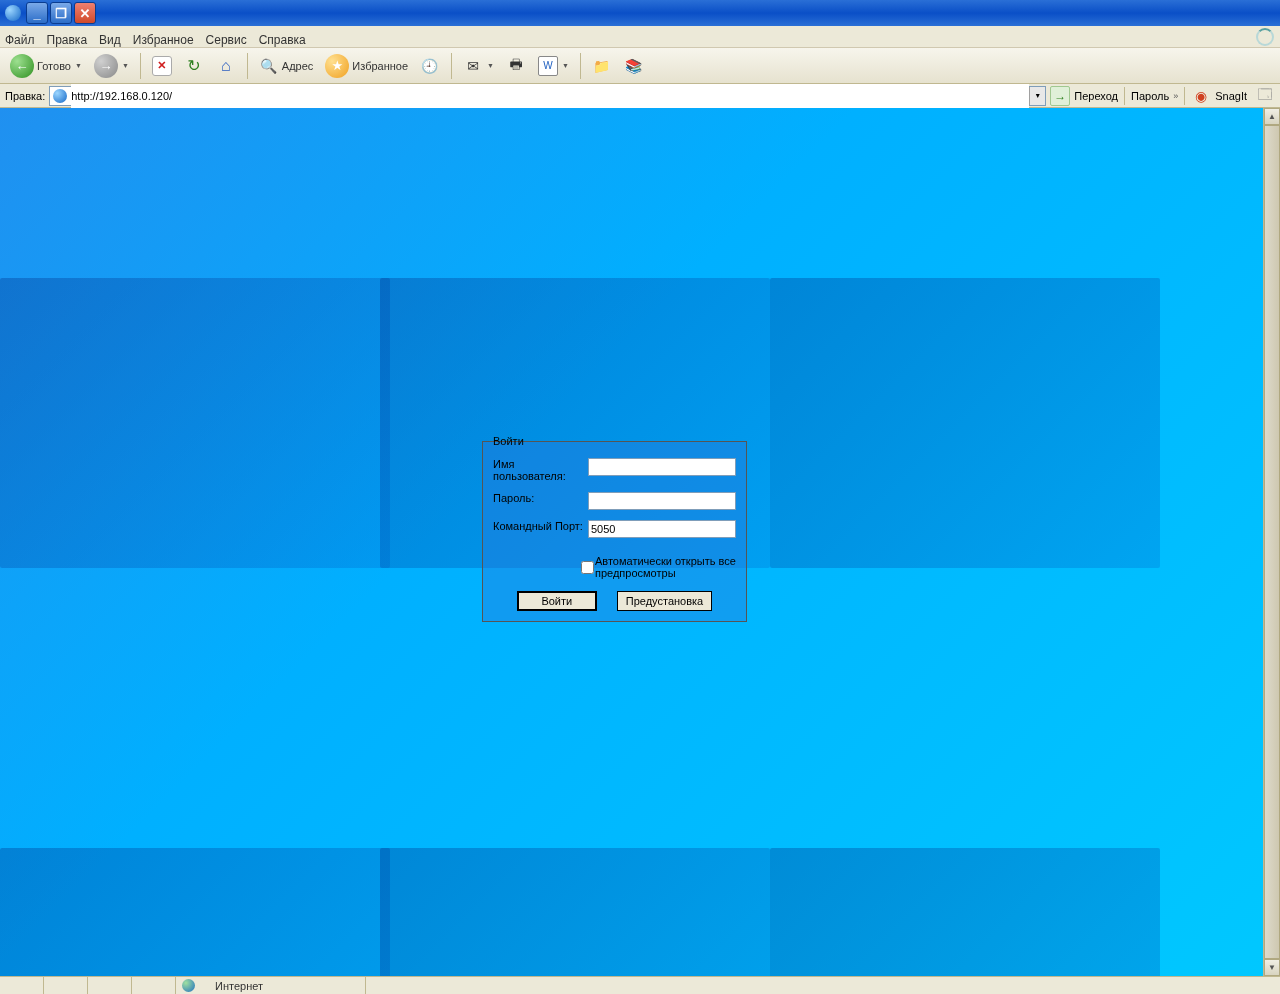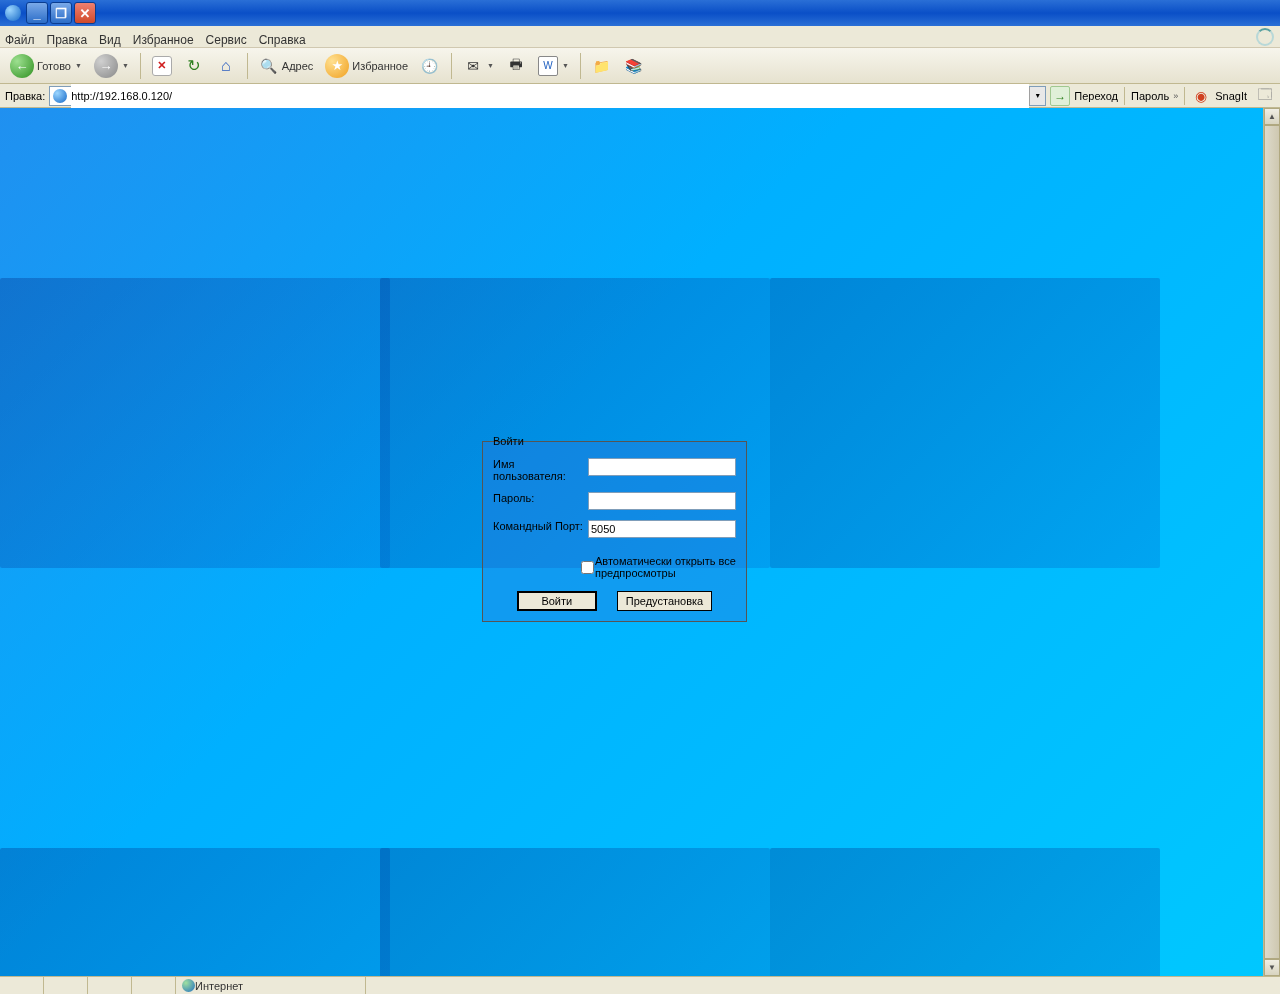--- a/index.html
+++ b/index.html
@@ -61,21 +61,21 @@
 .login-box .chk-row { display:flex; align-items:center; margin-top:17px; gap:1px; padding-left:88px;}
 .login-box .chk-row input { width:13px; height:13px; }
 .login-box .btn-row { display:flex; justify-content:center; gap:20px; margin-top:12px;}
 .login-box button { min-width:80px; height:20px; background:#ece9d8; border:1px solid #000; font-size:11px; padding:0 8px;}
 .login-box button.primary { border:2px solid #000; }
 
 
 .statusbar { height: 18px; background:#ece9d8; border-top:1px solid #c0b890; display:flex; align-items:center; font-size:11px; color:#333; }
 .statusbar .panel { height:100%; display:flex; align-items:center; padding:0 6px; border-right:1px solid #c0b890;}
 .statusbar .panel.main { flex:1; gap:4px;}
-.statusbar .panel.zone { width:190px; gap:0;}
+.statusbar .panel.zone { width:190px; gap:20px;}
 .statusbar .panel.empty { width:44px;}
 .statusbar .ie-sm { width:12px; height:12px; background: radial-gradient(circle at 30% 30%, #9cd6ff, #1468c7); border-radius:50%;}
 .statusbar .globe { width:13px; height:13px; background: radial-gradient(circle at 30% 30%, #a0e0a0, #2070c0); border-radius:50%;}
 </style>
 </head>
 <body>
 
 <div class="titlebar">
   <div class="ie-logo"></div>
   <div class="win-controls">

